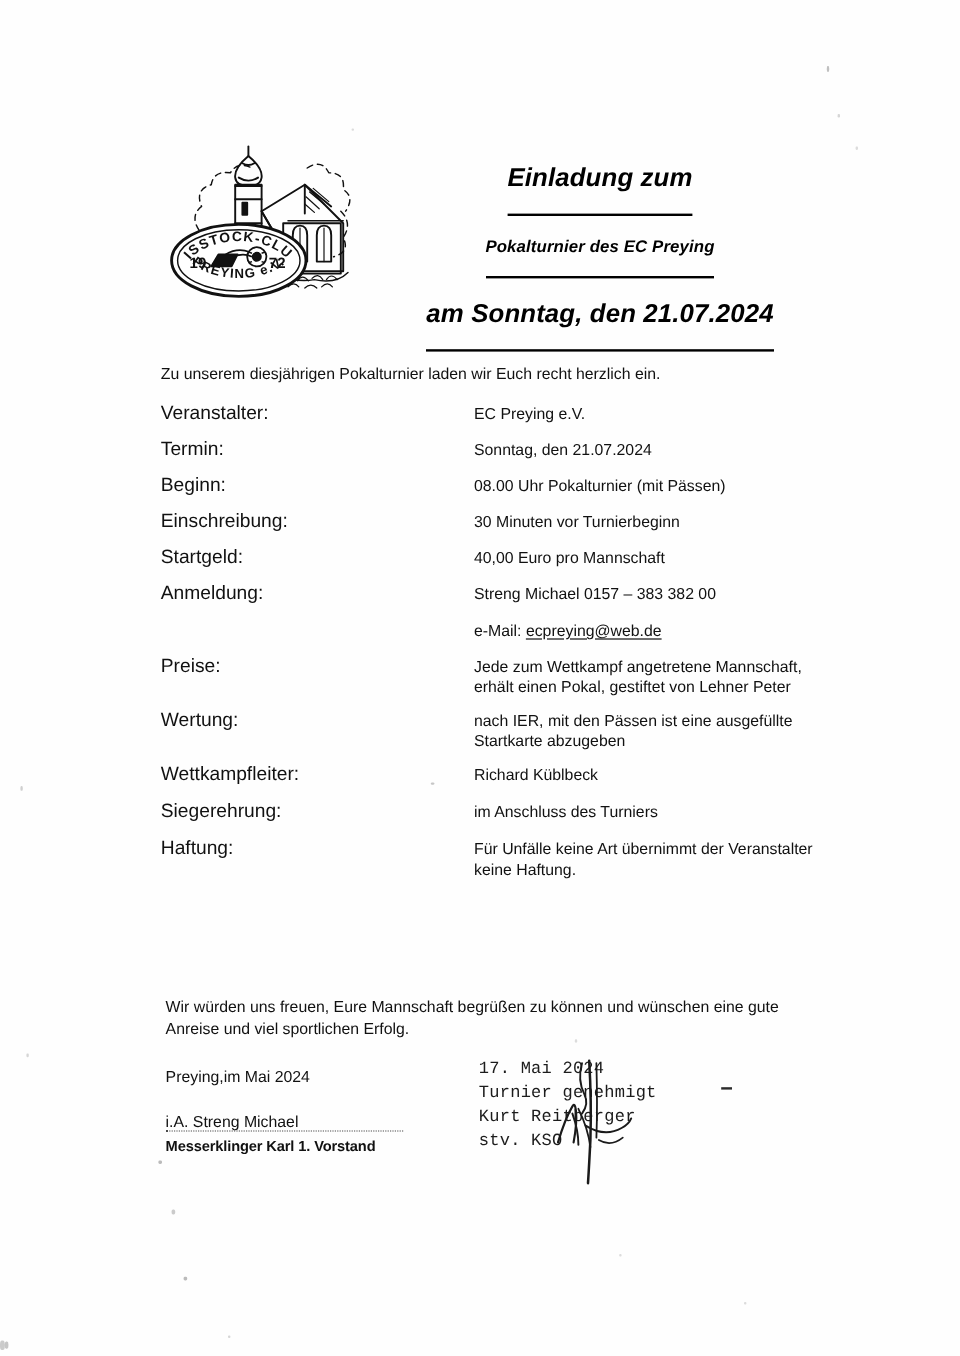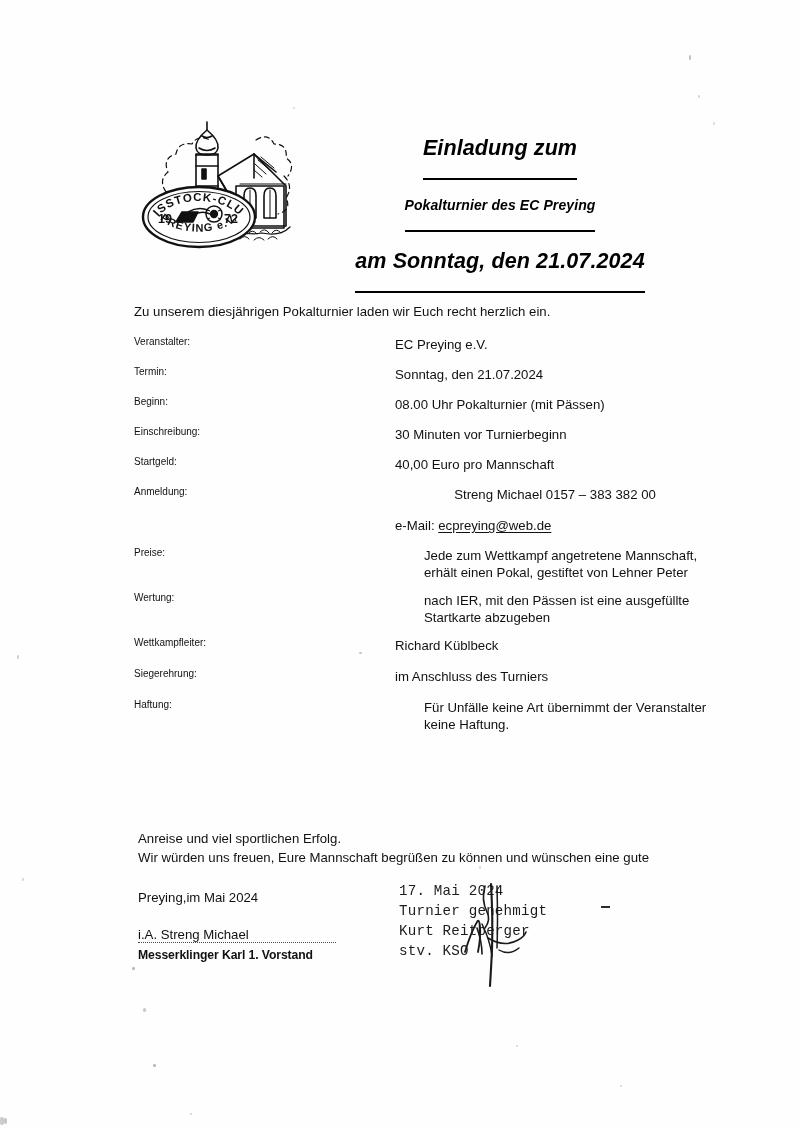--- a/index.html
+++ b/index.html
@@ -94,34 +94,33 @@
     width: 580px;
   }
   .row {
     position: relative;
     min-height: 30px;
   }
   .row-label {
     position: absolute;
     left: 0;
     top: 0;
-    font-size: 10px;
+    font-size: 16px;
     white-space: nowrap;
   }
   .row-value {
     position: absolute;
     left: 261px;
     top: 0;
     font-size: 13.2px;
     line-height: 1.32;
     width: 320px;
   }
   .row-value .sub {
     display: block;
-    margin-left: 29px;
   }
   .email-link {
     text-decoration: underline;
     text-underline-offset: 1.5px;
     color: #111;
   }
 
   
   #closing {
     position: absolute;
@@ -319,21 +318,21 @@
     <div class="row" style="height:30px;">
       <div class="row-label">Einschreibung:</div>
       <div class="row-value">30 Minuten vor Turnierbeginn</div>
     </div>
 
     <div class="row" style="height:30px;">
       <div class="row-label">Startgeld:</div>
       <div class="row-value">40,00 Euro pro Mannschaft</div>
     </div>
 
-    <div class="row" style="height:31px;text-align:center;">
+    <div class="row" style="height:31px;">
       <div class="row-label">Anmeldung:</div>
       <div class="row-value">Streng Michael 0157 – 383 382 00</div>
     </div>
 
     <div class="row" style="height:29px;">
       <div class="row-value">
         <span>e-Mail: </span><a class="email-link" href="#">ecpreying@web.de</a>
       </div>
     </div>
 
@@ -368,22 +367,22 @@
       <div class="row-label">Haftung:</div>
       <div class="row-value">
         <span class="sub">Für Unfälle keine Art übernimmt der Veranstalter</span>
         <span class="sub">keine Haftung.</span>
       </div>
     </div>
 
   </div>
 
   <div id="closing">
+    <div>Wir würden uns freuen, Eure Mannschaft begrüßen zu können und wünschen eine gute</div>
     <div>Anreise und viel sportlichen Erfolg.</div>
-    <div>Wir würden uns freuen, Eure Mannschaft begrüßen zu können und wünschen eine gute</div>
   </div>
 
   <div id="sign-left">
     <div id="sign-place">Preying,im Mai 2024</div>
     <div id="sign-by">i.A. Streng Michael</div>
     <div id="dotted-rule"></div>
     <div id="sign-name">Messerklinger Karl 1. Vorstand</div>
   </div>
 
   <div id="stamp"><span>17. Mai 2024</span>

